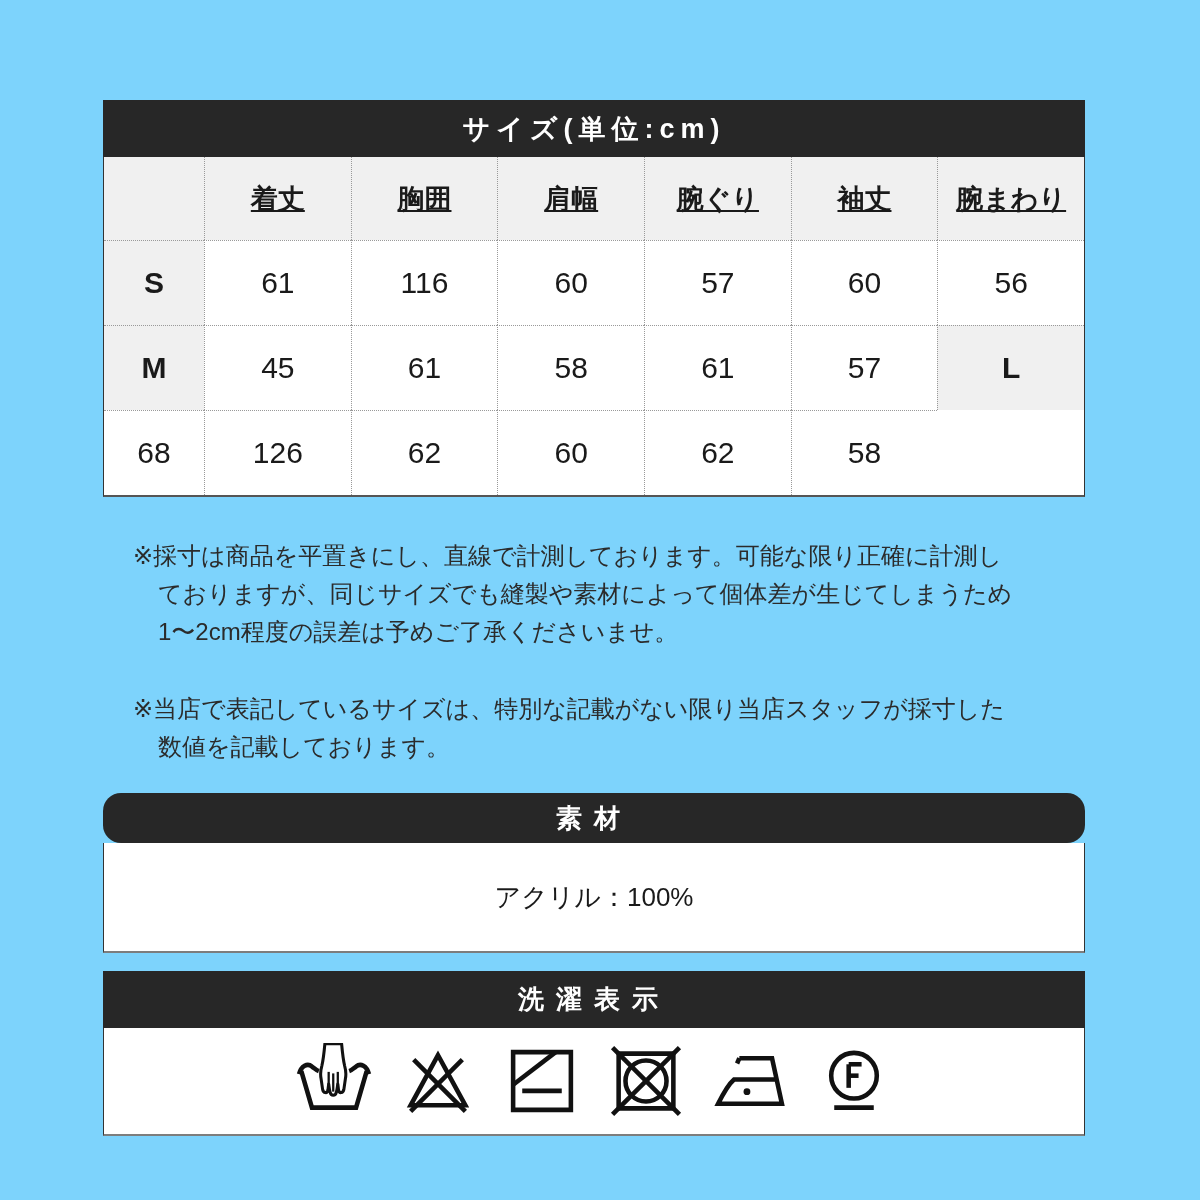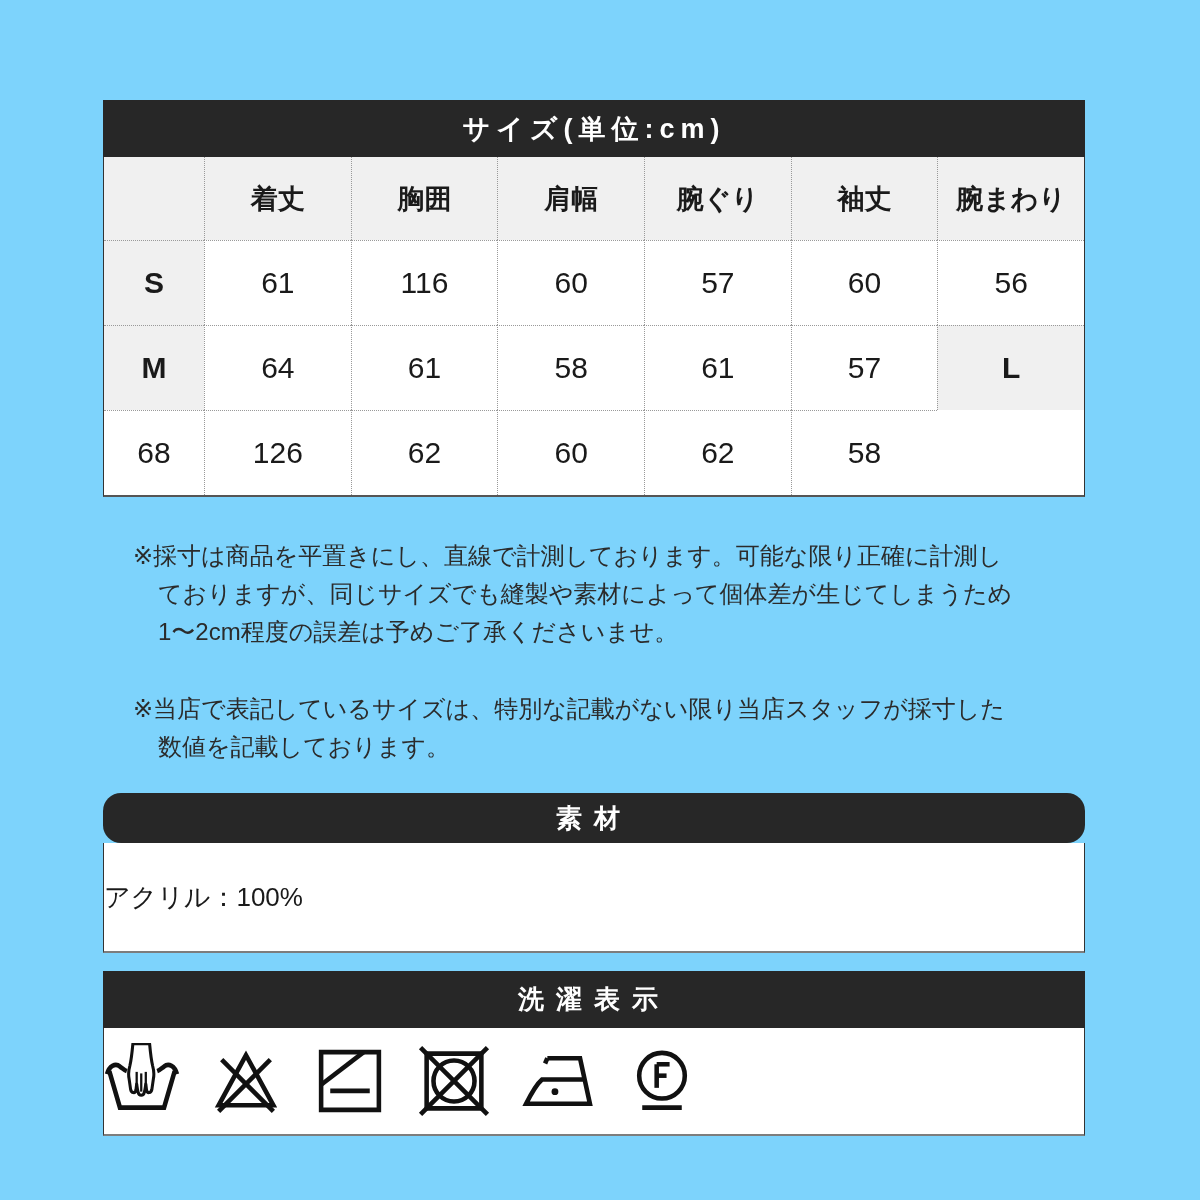--- a/index.html
+++ b/index.html
@@ -19,34 +19,34 @@
   
   .grid{
     display:grid;grid-template-columns:100px repeat(6,1fr);
     border-left:1px solid #333;border-right:1px solid #333;border-bottom:2px solid #555;
     background:#ffffff;
   }
   .cell{display:flex;align-items:center;justify-content:center;}
   .grid > .cell{border-left:1px dotted #999;}
   .grid > .cell:nth-child(7n+1){border-left:none;}
   .grid > .cell:nth-child(n+8){border-top:1px dotted #999;}
-  .head-cell{height:83px;background:#f0f0f0;font-weight:700;font-size:27px;}
+  .head-cell{height:83px;background:#f0f0f0;font-weight:700;font-size:27px;text-decoration:underline;}
   .label-cell{height:84px;background:#f0f0f0;font-weight:700;font-size:30px;}
   .data-cell{height:84px;background:#ffffff;font-size:30px;}
 
   
   .note{margin-left:30px;font-size:24px;line-height:38px;color:#2b2b2b;}
   .note-1{margin-top:40px;}
   .note-2{margin-top:39px;}
   .note-cont{margin-left:25px;}
 
   
   .panel-body{
     border-left:1px solid #333;border-right:1px solid #333;border-bottom:2px solid #7d7d7d;
-    background:#ffffff;display:flex;align-items:center;
+    background:#ffffff;display:flex;align-items:center;justify-content:center;
   }
   .material{margin-top:27px;}
   .material .bar{height:50px;font-size:26px;letter-spacing:12px;border-radius:18px;}
   .material .panel-body{height:108px;font-size:26px;}
   .laundry{margin-top:18px;}
   .laundry .bar{height:57px;font-size:26px;letter-spacing:12px;}
   .laundry .panel-body{height:106px;gap:28px;}
   .care-icon{display:block;}
   .care-icon path,.care-icon line,.care-icon circle,.care-icon polyline{
     fill:none;stroke:#111;stroke-width:6;
@@ -75,21 +75,21 @@
 
         <div class="cell label-cell">S</div>
         <div class="cell data-cell">61</div>
         <div class="cell data-cell">116</div>
         <div class="cell data-cell">60</div>
         <div class="cell data-cell">57</div>
         <div class="cell data-cell">60</div>
         <div class="cell data-cell">56</div>
 
         <div class="cell label-cell">M</div>
-        <div class="cell data-cell">64</div>
+        <div class="cell data-cell">45</div>
         <div class="cell data-cell">61</div>
         <div class="cell data-cell">58</div>
         <div class="cell data-cell">61</div>
         <div class="cell data-cell">57</div>
 
         <div class="cell label-cell">L</div>
         <div class="cell data-cell">68</div>
         <div class="cell data-cell">126</div>
         <div class="cell data-cell">62</div>
         <div class="cell data-cell">60</div>

